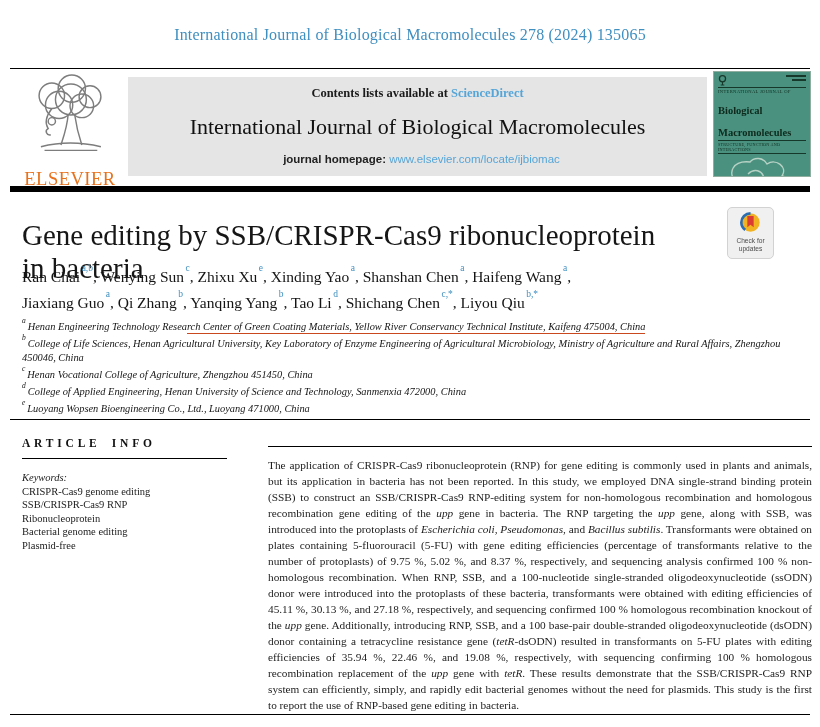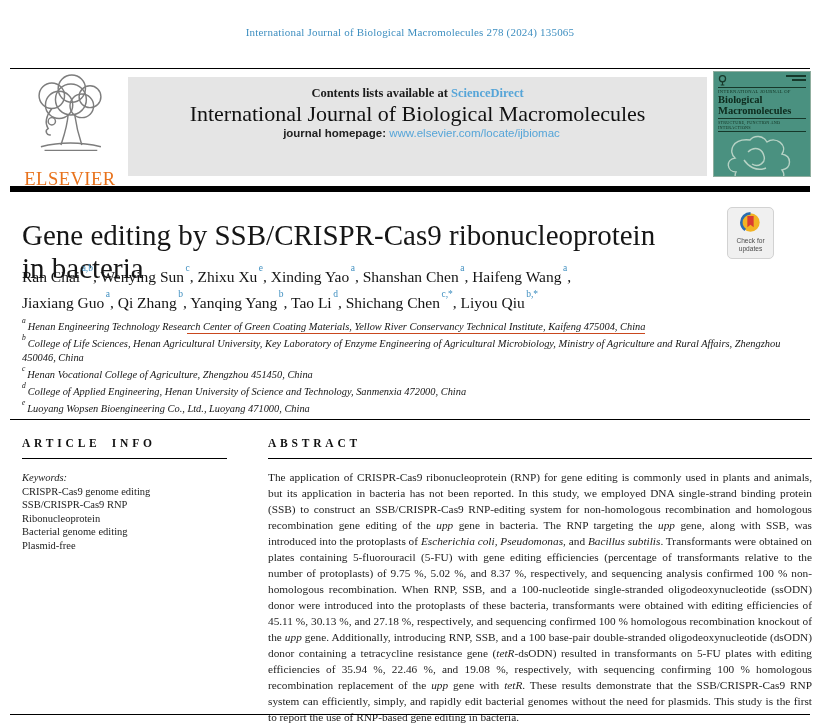--- a/index.html
+++ b/index.html
@@ -6,45 +6,45 @@
     --accent:#3f8fc0; --link:#56a5d8; --orange:#e8721c; --green:#4a9180;
     --underline-red:#c9481e; --ink:#1b1b1b;
   }
   *{box-sizing:border-box; margin:0; padding:0;}
   html,body{background:#ffffff;}
   body{width:820px; height:727px; position:relative; overflow:hidden;
        font-family:"Liberation Serif", serif; color:var(--ink);}
   .abs{position:absolute;}
 
   
-  .citation{top:26px; left:0; right:0; text-align:center; font-size:11px;
+  .citation{top:26px; left:0; right:0; text-align:center; font-size:16px;
             color:var(--accent); letter-spacing:.2px;}
 
   
   .header-rule{top:68px; left:10px; right:10px; border-top:1.2px solid #000;}
   .logo-col{left:14px; top:74px; width:112px; text-align:center;}
   .logo-col .elsevier-word{font-size:18.5px; color:var(--orange); letter-spacing:.5px; margin-top:11px;}
   .graybox{left:128px; top:77px; width:579px; height:99px; background:#e5e5e5;
-           display:flex; flex-direction:column; 
+           display:flex; flex-direction:column; justify-content:space-between;
            text-align:center; padding:9px 0 11px 0;}
   .contents-line{font-size:12.5px; font-weight:700;}
   .contents-line .sd{color:var(--link); font-weight:700;}
   .journal-title{font-size:22px; color:#111;}
   .homepage-line{font-family:"Liberation Sans", sans-serif; font-size:11.5px; font-weight:600; color:#222;padding-left:8px;}
   .homepage-line .url{color:var(--link); font-weight:400;}
 
   
   .cover{left:713px; top:71px; width:98px; height:106px; background:var(--green);
          border:1px solid #8fae9f; padding:3px 4px; overflow:hidden;}
   .cover-top{display:flex; justify-content:space-between; align-items:flex-start; height:11px;}
   .cover-issn .bar{height:2px; background:#16382a; margin-bottom:1.5px;}
   .cover-issn .b1{width:20px;} .cover-issn .b2{width:14px; margin-left:6px;}
   .cover-kicker{font-size:4.6px; color:#10301f; letter-spacing:.3px; text-align:left;
                 border-top:.5px solid #16382a; padding-top:1px; margin-top:1px;}
-  .cover-title{font-size:10.5px; line-height:10px; font-weight:700; color:#0d2a1c; text-align:left; margin-top:1px;}
+  .cover-title{font-size:10.5px; line-height:10px; font-weight:700; color:#0d2a1c; text-align:left; margin-top:12px;}
   .cover-sub{font-size:4.2px; color:#10301f; letter-spacing:.2px; text-align:left;
              border-top:.5px solid #16382a; border-bottom:.5px solid #16382a; padding:1px 0; margin-top:1.5px;}
   .cover-art{display:block; margin:2px auto 0 auto;}
 
   .thickbar{left:10px; right:10px; top:186px; height:6px; background:#000;}
 
   
   .article-title{left:22px; top:219px; width:660px; font-size:29px; color:#161616;}
   .badge{left:727px; top:207px; width:47px; height:52px; background:#f0f0f0;
          border:1px solid #d2d2d2; border-radius:5px; text-align:center; padding-top:4px; cursor:pointer;}
@@ -175,18 +175,17 @@
   <div>
       <div class="kw-item">CRISPR-Cas9 genome editing</div>
       <div class="kw-item">SSB/CRISPR-Cas9 RNP</div>
       <div class="kw-item">Ribonucleoprotein</div>
       <div class="kw-item">Bacterial genome editing</div>
       <div class="kw-item">Plasmid-free</div>
     </div>
 </div>
 
 <div class="abs rightcol">
-  <div class="col-heading">ABSTRACT</div>
   <div class="rule"></div>
   <p class="abstract-text"><span>The application of CRISPR-Cas9 ribonucleoprotein (RNP) for gene editing is commonly used in plants and animals, but its application in bacteria has not been reported. In this study, we employed DNA single-strand binding protein (SSB) to construct an SSB/CRISPR-Cas9 RNP-editing system for non-homologous recombination and homologous recombination gene editing of the </span><em>upp</em><span> gene in bacteria. The RNP targeting the </span><em>upp</em><span> gene, along with SSB, was introduced into the protoplasts of </span><em>Escherichia coli</em><span>, </span><em>Pseudomonas</em><span>, and </span><em>Bacillus subtilis</em><span>. Transformants were obtained on plates containing 5-fluorouracil (5-FU) with gene editing efficiencies (percentage of transformants relative to the number of protoplasts) of 9.75 %, 5.02 %, and 8.37 %, respectively, and sequencing analysis confirmed 100 % non-homologous recombination. When RNP, SSB, and a 100-nucleotide single-stranded oligodeoxynucleotide (ssODN) donor were introduced into the protoplasts of these bacteria, transformants were obtained with editing efficiencies of 45.11 %, 30.13 %, and 27.18 %, respectively, and sequencing confirmed 100 % homologous recombination knockout of the </span><em>upp</em><span> gene. Additionally, introducing RNP, SSB, and a 100 base-pair double-stranded oligodeoxynucleotide (dsODN) donor containing a tetracycline resistance gene (</span><em>tetR</em><span>-dsODN) resulted in transformants on 5-FU plates with editing efficiencies of 35.94 %, 22.46 %, and 19.08 %, respectively, with sequencing confirming 100 % homologous recombination replacement of the </span><em>upp</em><span> gene with </span><em>tetR</em><span>. These results demonstrate that the SSB/CRISPR-Cas9 RNP system can efficiently, simply, and rapidly edit bacterial genomes without the need for plasmids. This study is the first to report the use of RNP-based gene editing in bacteria.</span></p>
 </div>
 
 <div class="abs bottom-rule"></div>
 
 </body></html>

